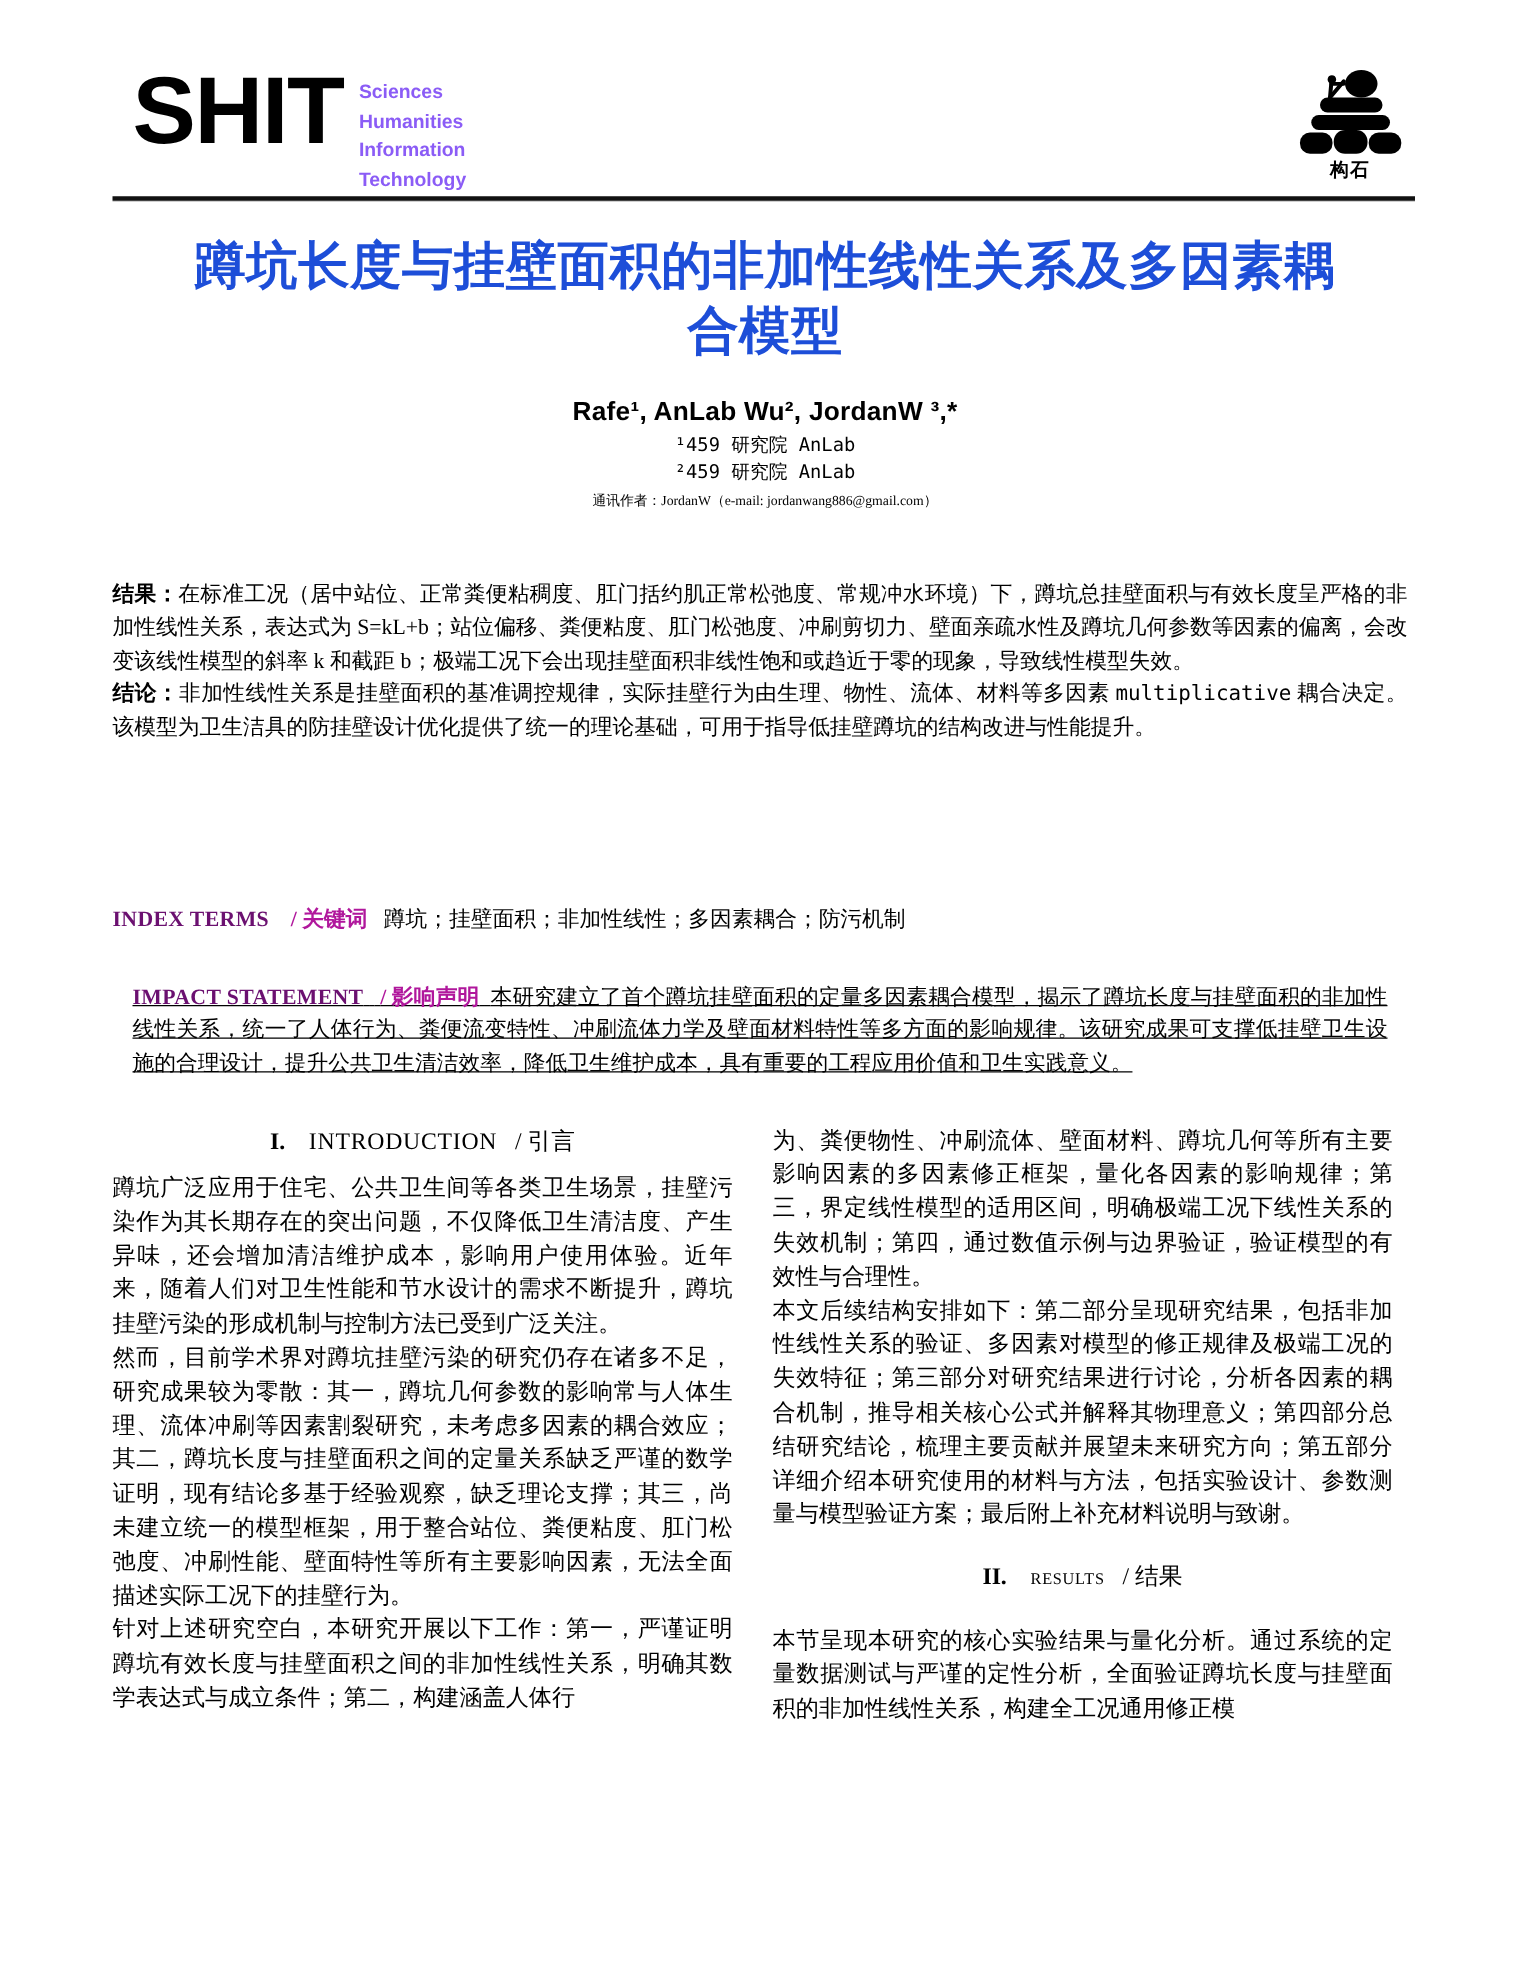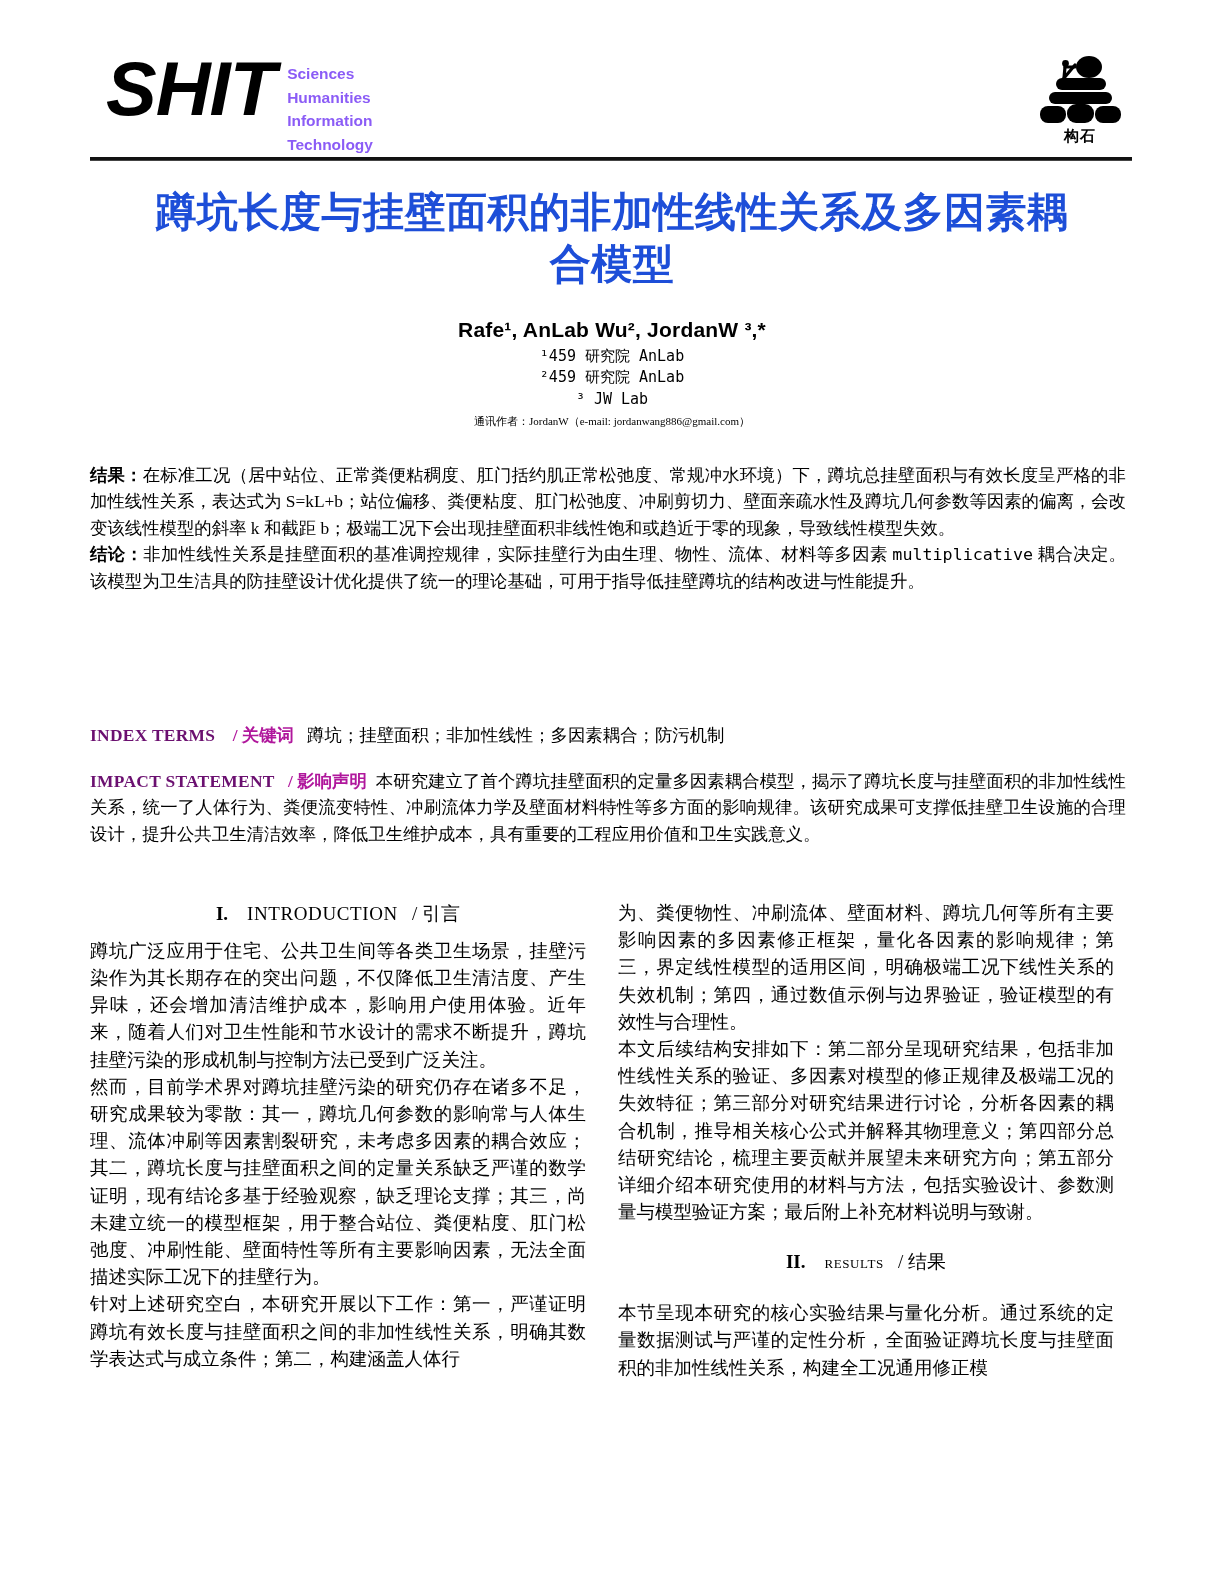--- a/index.html
+++ b/index.html
@@ -36,21 +36,20 @@
     margin-left: 16px;
   }
   .brand-word {
     font-family: "Liberation Sans", "DejaVu Sans", sans-serif;
     font-weight: 700;
     font-size: 76px;
     line-height: 0.93;
     letter-spacing: -1px;
     color: #000;
     margin-top: 2px;
-    font-style: italic;
   }
   .brand-expansion {
     font-family: "Liberation Sans", "DejaVu Sans", sans-serif;
     font-weight: 700;
     font-size: 15.5px;
     line-height: 1.52;
     color: #8b5cf6;
     padding-top: 10px;
   }
   .brand-expansion div { white-space: nowrap; }
@@ -149,21 +148,21 @@
   }
   .impact {
     position: absolute;
     left: 90px;
     top: 768px;
     width: 1036px;
     font-size: 17.4px;
     line-height: 1.52;
     text-align: justify;
   }
-  .impact p { margin: 0; }
+  .impact p { margin: 16px; text-decoration: underline; }
 
   
   .cols {
     position: absolute;
     left: 90px;
     top: 900px;
     width: 1040px;
     height: 550px;
     display: flex;
     gap: 32px;
@@ -231,21 +230,20 @@
   </div>
 
   <div class="rule"></div>
 
   <div class="title">蹲坑长度与挂壁面积的非加性线性关系及多因素耦合模型</div>
 
   <div class="authors">
     <div class="author-line">Rafe¹, AnLab Wu², JordanW ³,*</div>
     <div class="affil">¹459 研究院 AnLab</div>
     <div class="affil">²459 研究院 AnLab</div>
-    <div class="affil">³ JW Lab</div>
     <div class="corr">通讯作者：JordanW（e-mail: jordanwang886@gmail.com）</div>
   </div>
 
   <div class="abstract">
     <p>
       <span class="bold-cn">结果：</span><span>在标准工况（居中站位、正常粪便粘稠度、肛门括约肌正常松弛度、常规冲水环境）下，蹲坑总挂壁面积与有效长度呈严格的非加性线性关系，表达式为 S=kL+b；站位偏移、粪便粘度、肛门松弛度、冲刷剪切力、壁面亲疏水性及蹲坑几何参数等因素的偏离，会改变该线性模型的斜率 k 和截距 b；极端工况下会出现挂壁面积非线性饱和或趋近于零的现象，导致线性模型失效。</span>
     </p>
     <p>
       <span class="bold-cn">结论：</span><span>非加性线性关系是挂壁面积的基准调控规律，实际挂壁行为由生理、物性、流体、材料等多因素 </span><span class="mono-inline">multiplicative</span><span> 耦合决定。该模型为卫生洁具的防挂壁设计优化提供了统一的理论基础，可用于指导低挂壁蹲坑的结构改进与性能提升。</span>
     </p>

